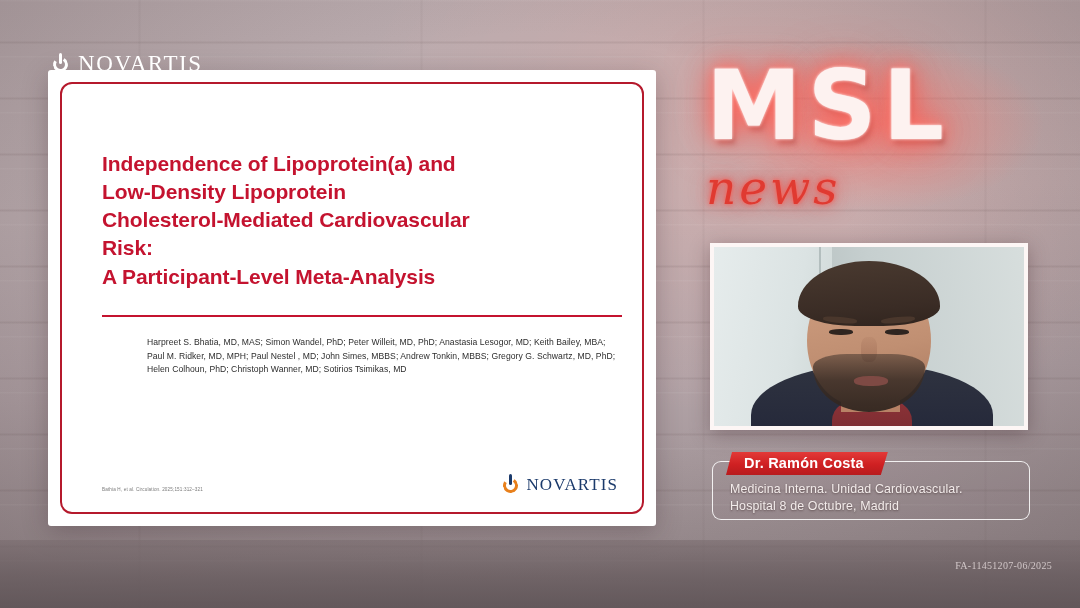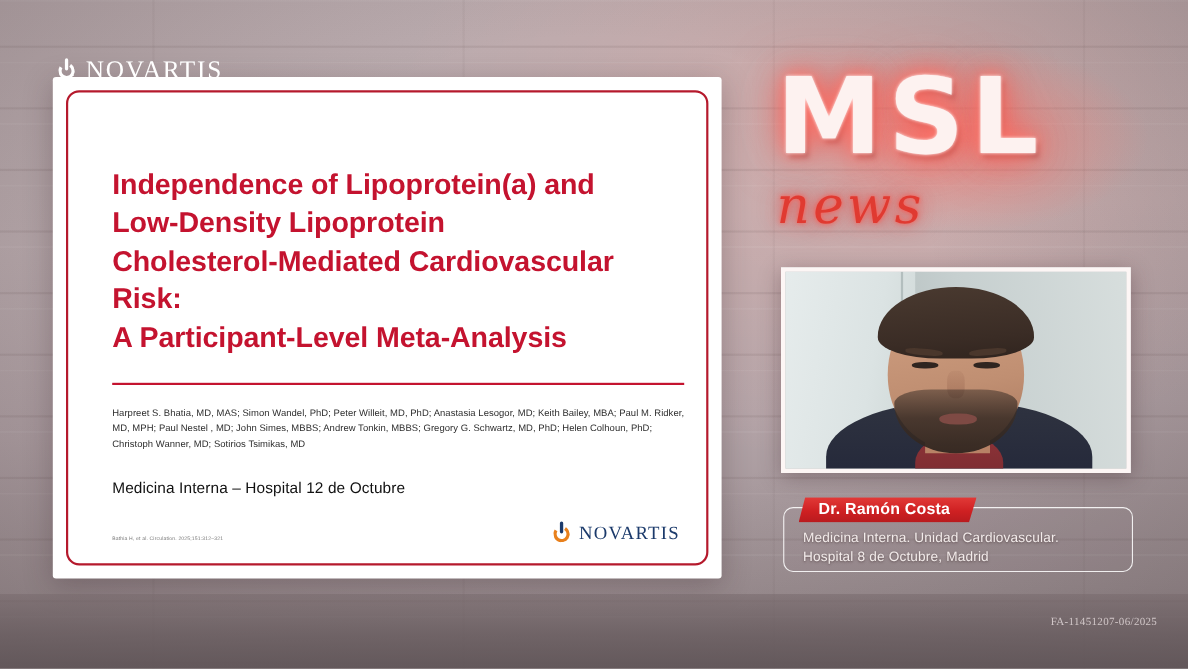--- a/index.html
+++ b/index.html
@@ -137,38 +137,39 @@
   }
   #slide-content {
     position: absolute;
     left: 54px;
     top: 80px;
     right: 34px;
     bottom: 26px;
   }
   #slide-title {
     color: #c4132f;
-    font-size: 26px;
+    font-size: 21px;
     font-weight: bold;
     line-height: 1.34;
     letter-spacing: -0.1px;
     white-space: pre-line;
   }
   #title-rule {
     margin-top: 24px;
     width: 100%;
     height: 2px;
     background: #c4132f;
   }
   #authors {
     margin-top: 19px;
     color: #2d2d2d;
     font-size: 8.6px;
     line-height: 1.62;
     letter-spacing: 0.05px;
+    margin-left: 45px;
   }
   #presenter-block {
     margin-top: 24px;
   }
   #presenter-name {
     color: #111111;
     font-size: 14.5px;
     font-weight: bold;
     letter-spacing: 0.1px;
   }
@@ -410,21 +411,20 @@
     <div id="slide-content">
       <div id="slide-title">Independence of Lipoprotein(a) and
 Low-Density Lipoprotein
 Cholesterol-Mediated Cardiovascular
 Risk:
 A Participant-Level Meta-Analysis</div>
       <div id="title-rule"></div>
       <div id="authors">Harpreet S. Bhatia, MD, MAS; Simon Wandel, PhD; Peter Willeit, MD, PhD; Anastasia Lesogor, MD; Keith Bailey, MBA; Paul M. Ridker, MD, MPH; Paul Nestel , MD; John Simes, MBBS; Andrew Tonkin, MBBS; Gregory G. Schwartz, MD, PhD; Helen Colhoun, PhD; Christoph Wanner, MD; Sotirios Tsimikas, MD</div>
 
       <div id="presenter-block">
-        <div id="presenter-affil">Medicina Interna – Hospital 12 de Octubre</div>
       </div>
 
       <div id="slide-citation">Bathia H, et al. Circulation. 2025;151:312–321</div>
 
       <div id="slide-novartis">
         <span class="nv-flame nv-flame-color">
           <span class="arc"></span>
             <span class="stem"></span>
         </span>
         <span class="nv-word">NOVARTIS</span>

